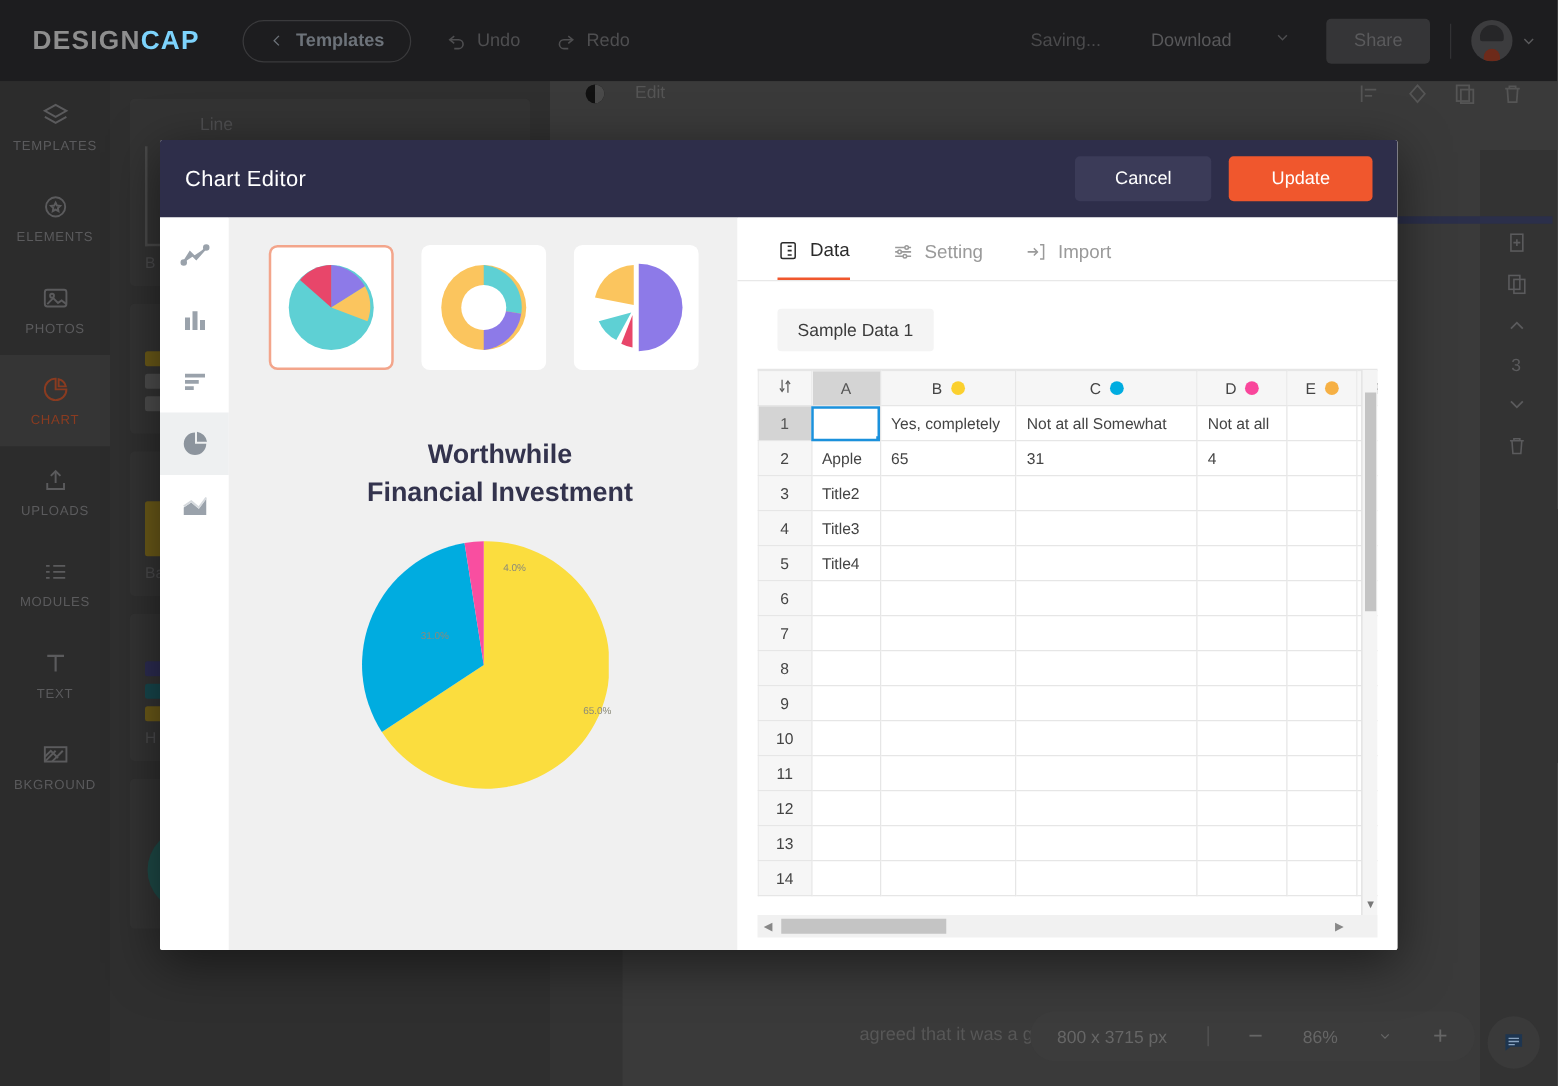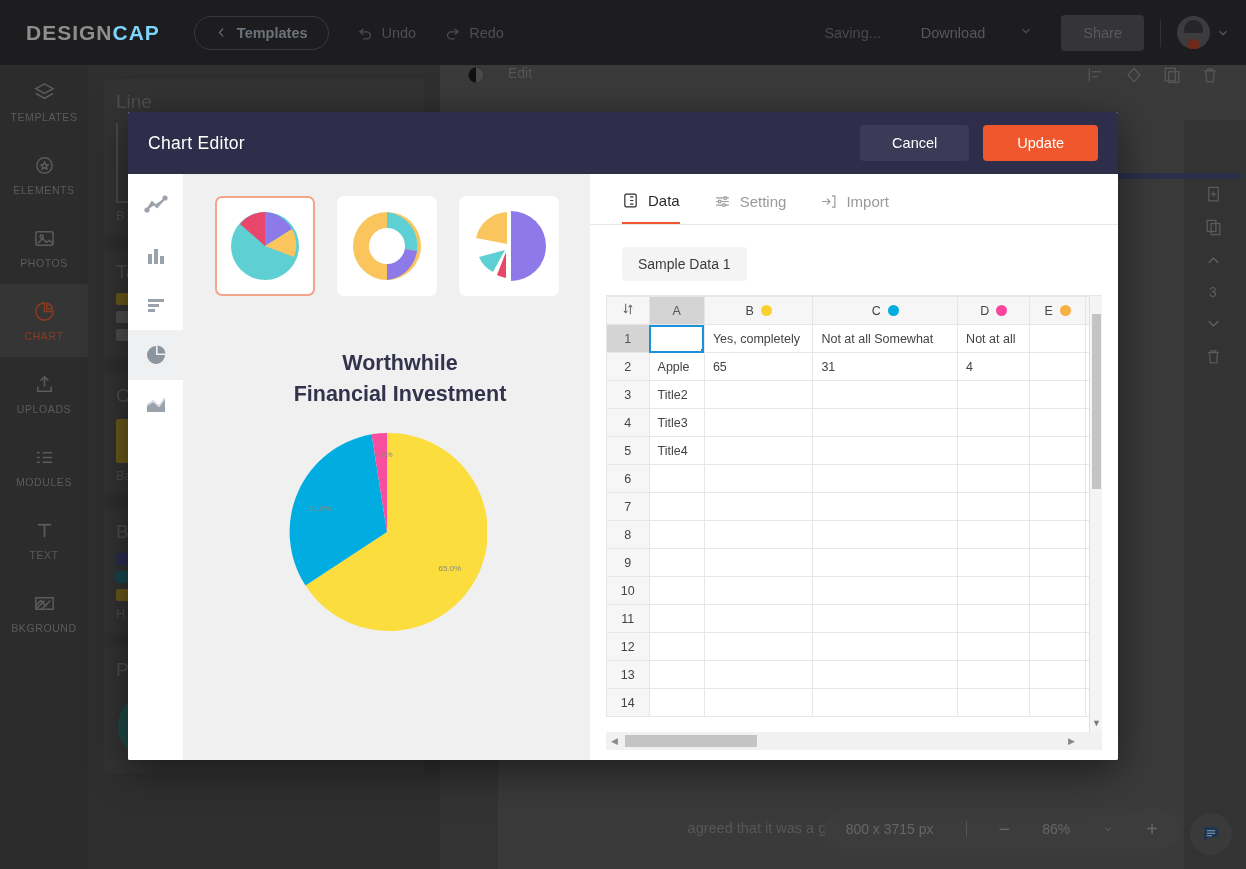--- a/index.html
+++ b/index.html
@@ -68,21 +68,21 @@
   }
   .rail-item.active { background: #353535; color: #8a3b20; }
   .rail-item svg { width: 23px; height: 23px; }
 
   
   .tplpanel {
     position: absolute; top: 65px; left: 88px; width: 352px; height: 804px;
     background: #2f2f2f; padding: 14px 16px; overflow: hidden;
   }
   .tpl-sec { margin-bottom: 14px; background:#333; border-radius:4px; padding: 12px; }
-  .tpl-label { color: #4e4e50; font-size: 19px; margin-bottom: 10px; }
+  .tpl-label { color: #4e4e50; font-size: 14px; margin-bottom: 10px; margin-left: 44px; }
   .tpl-caption { color:#4a4a4c; font-size: 12.5px; margin-top:6px; }
   .mini-bars { display: flex; gap: 6px; align-items: flex-end; height: 46px; }
   .mini-bars i { display:block; width: 26px; border-radius:2px; }
   .mini-rows i { display:block; height: 12px; border-radius:2px; margin-bottom:6px; }
   .pie-row { display:flex; gap: 38px; margin-top: 4px; }
 
   
   .canvasarea {
     position: absolute; top: 65px; left: 440px; width: 806px; height: 804px;
     background: #333;
@@ -173,21 +173,21 @@
     border: 2px solid transparent;
     display:flex; align-items:center; justify-content:center;
   }
   .variant.sel { border-color: #f3a58b; }
   .chart-title {
     margin-top: 52px; text-align: center; color: #33334d;
     font-size: 21.5px; font-weight: bold; line-height: 1.45; margin-left: 27px;
   }
   .pie-holder { margin-top: 22px; position: relative; width: 200px; height: 200px; }
   .pie-pct {
-    position: absolute; color: #8a8a7a; font-size: 8px;
+    position: absolute; color: #8a8a7a; font-size: 8px; padding-left: 28px;
   }
 
   
   .datacol { flex: 1; display: flex; flex-direction: column; background:#fff; min-width:0; }
   .tabs { display: flex; gap: 34px; padding: 18px 32px 0 32px; border-bottom: 1px solid #e8e8e8; }
   .tab {
     display: flex; align-items: center; gap: 9px; padding-bottom: 13px;
     color: #9a9a9a; font-size: 15px; cursor: pointer;
   }
   .tab.active { color: #2b2b2b; border-bottom: 2.5px solid #f0572d; }

